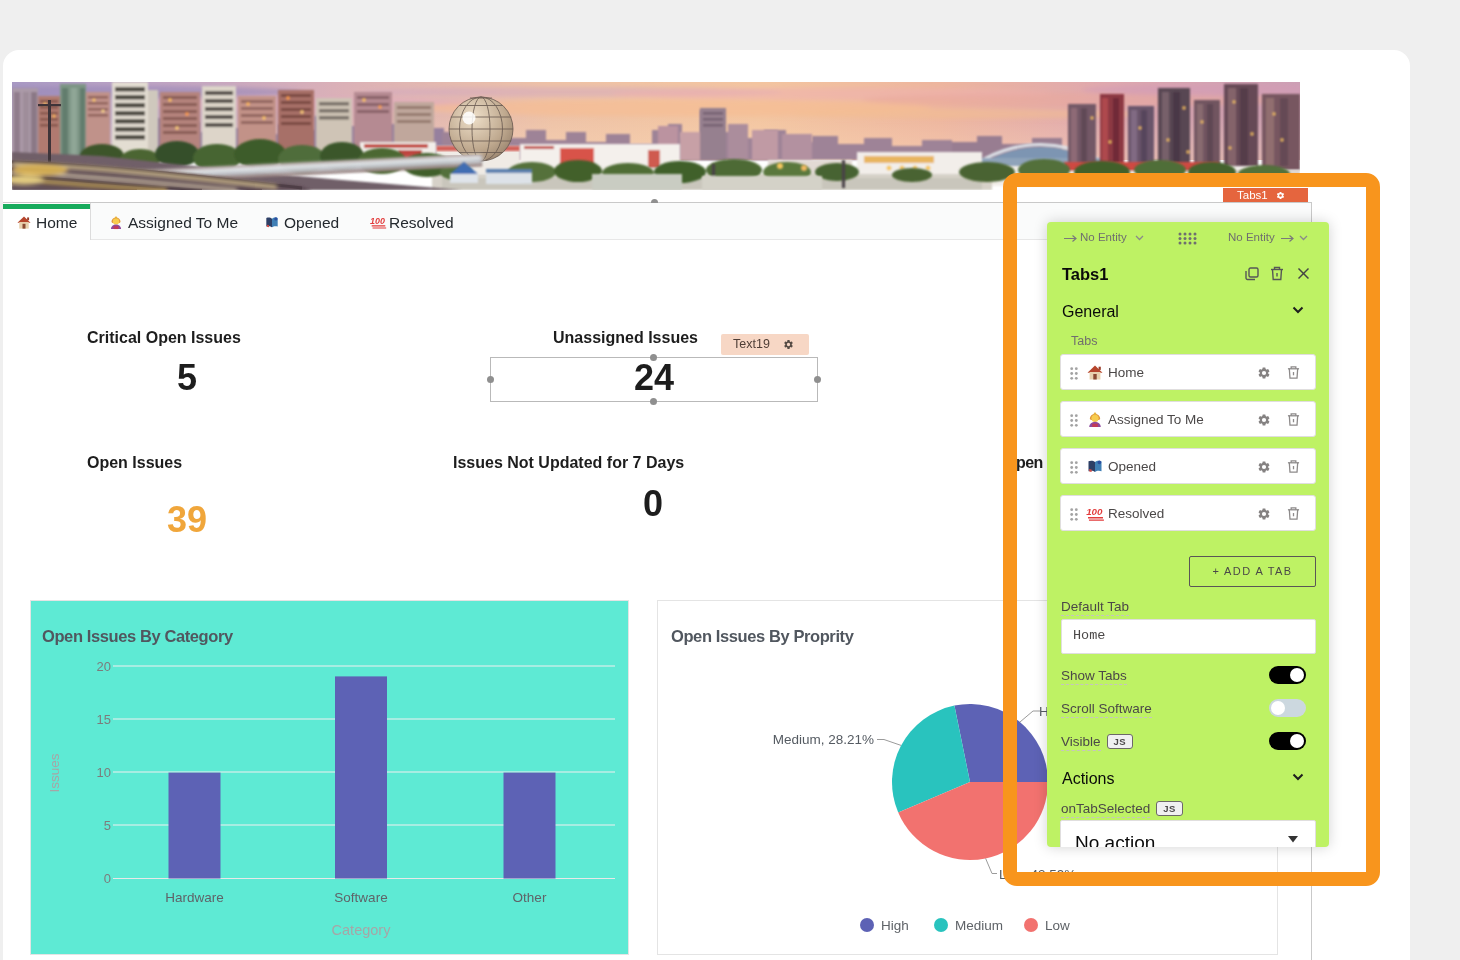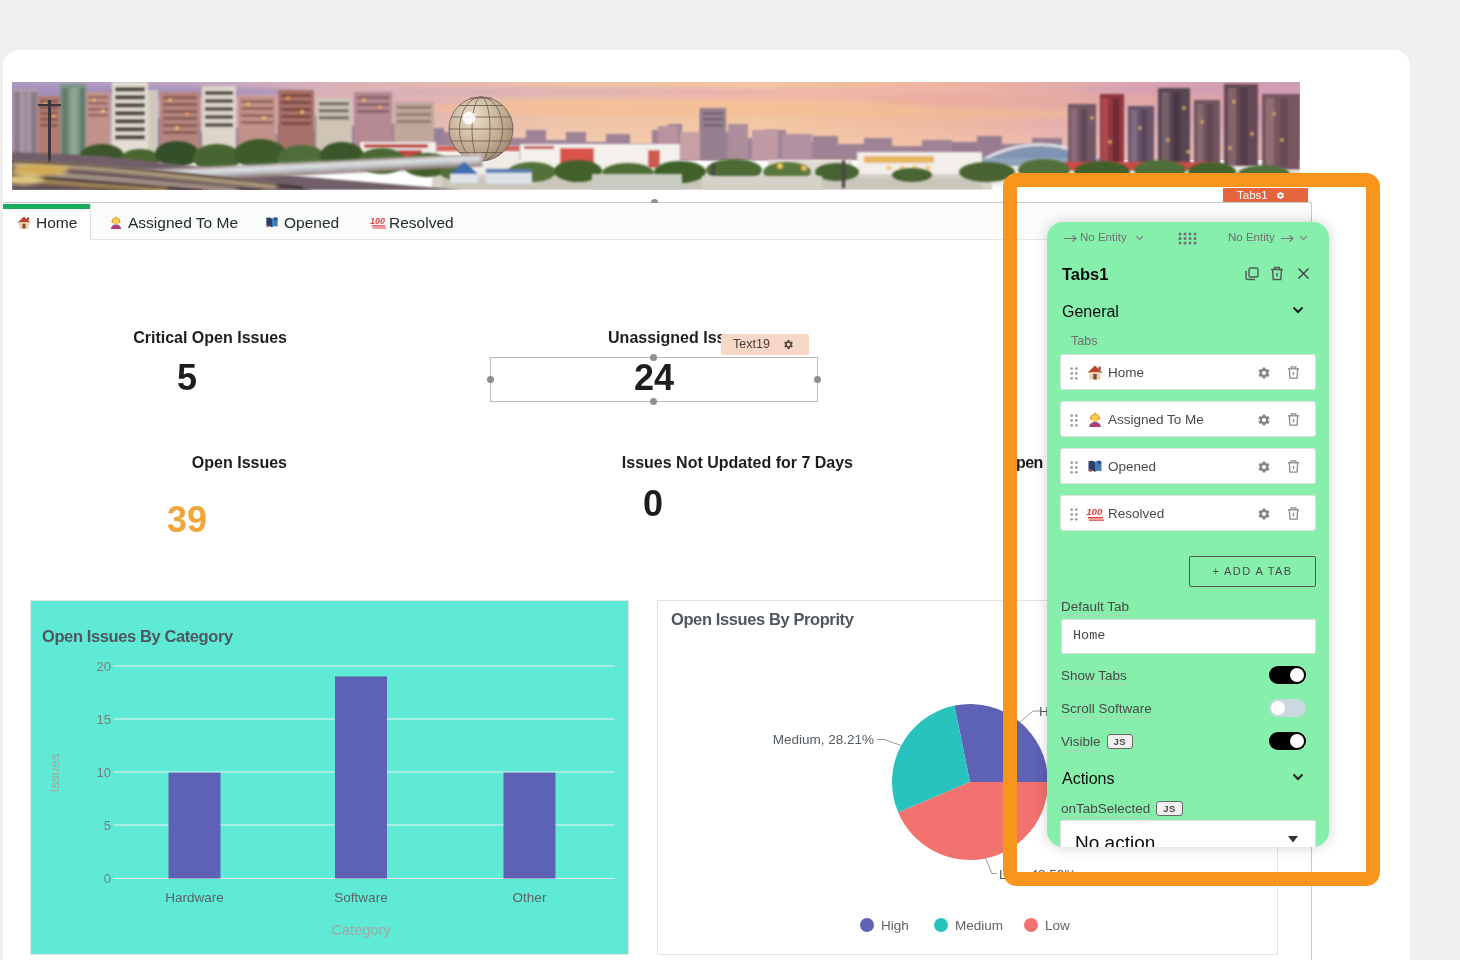--- a/index.html
+++ b/index.html
@@ -1,19 +1,19 @@
 <!DOCTYPE html>
 <html><head>
 <meta charset="utf-8">
 <style>
 *{margin:0;padding:0;box-sizing:border-box}
 html,body{width:1460px;height:960px;overflow:hidden}
 body{position:relative;font-family:"Liberation Sans",sans-serif;background:#efefef}
 .ab{position:absolute}
-.lbl{font-weight:bold;font-size:16px;line-height:16px;color:#1d1d1d;text-align:right}
+.lbl{font-weight:bold;font-size:16px;line-height:16px;color:#1d1d1d;text-align:left}
 .num{font-weight:bold;font-size:36px;line-height:36px;color:#1d1d1d;text-align:center}
 .dot{position:absolute;width:7px;height:7px;border-radius:50%;background:#8f8f8f}
 .ptxt{font-size:13.5px;color:#4b4848}
 .sect{font-size:16px;font-weight:normal;color:#0a0a0a}
 .dash{border-bottom:1px dashed #c6c2c2;padding-bottom:1px}
 .toggle{position:absolute;width:37px;height:18px;border-radius:9px}
 .knob{position:absolute;top:2px;width:14px;height:14px;border-radius:50%;background:#fff}
 .jsbadge{display:inline-block;border:1.5px solid #6c6868;border-radius:3px;background:#f0f0f0;color:#4b4848;font-size:9.5px;font-weight:bold;padding:1px 6px;vertical-align:1px;margin-left:6px;letter-spacing:.5px}
 .rowbox{position:absolute;left:13px;width:256px;height:36px;border:1px solid #e0dede;border-radius:3px;background:#fff}
 .rowbox .nm{position:absolute;left:47px;top:10px;font-size:13.5px;color:#4b4848}
@@ -400,21 +400,21 @@
 <text x="163.5" y="301">Hardware</text>
 <text x="330" y="301">Software</text>
 <text x="498.5" y="301">Other</text>
 </g>
 <text x="330" y="334" font-family="Liberation Sans, sans-serif" font-size="14.5" fill="#a6a6a6" text-anchor="middle">Category</text>
 <text x="28" y="172" font-family="Liberation Sans, sans-serif" font-size="13.5" fill="#a6a6a6" text-anchor="middle" transform="rotate(-90 28 172)">Issues</text>
 </svg>
 </div>
 
 <div class="ab" id="card2" style="left:657px;top:600px;width:621px;height:355px;background:#fff;border:1px solid #e4e4e4">
-<div class="ab" style="left:13px;top:9px;font-size:16.5px;font-weight:bold;color:#51575f;letter-spacing:-0.4px">Open Issues By Proprity</div>
+<div class="ab" style="left:13px;top:26px;font-size:16.5px;font-weight:bold;color:#51575f;letter-spacing:-0.4px">Open Issues By Proprity</div>
 <svg class="ab" style="left:0;top:0" width="597" height="353" viewBox="0 0 597 353">
 <g transform="translate(-658,-601)">
 <path d="M970,782 L1048,782 A78,78 0 0 0 954.4,705.6 Z" fill="#5d62b5"></path>
 <path d="M970,782 L954.4,705.6 A78,78 0 0 0 898.2,812.5 Z" fill="#29c3be"></path>
 <path d="M970,782 L898.2,812.5 A78,78 0 0 0 1048,782 Z" fill="#f2726f"></path>
 <g stroke="#9b9b9b" stroke-width="1" fill="none">
 <path d="M901,745.4 L884,739.5 L877,739.5"></path>
 <path d="M1020,722 L1033,711 L1040,711"></path>
 <path d="M985.6,858.4 L992,873.5 L997,873.5"></path>
 </g>
@@ -434,21 +434,21 @@
 </g>
 </svg>
 </div>
 
 <div class="ab" style="left:1003px;top:173px;width:377px;height:713px;border:14px solid #f8951d;border-radius:14px"></div>
 
 <div class="ab" style="left:1223px;top:188px;width:85px;height:14px;background:#e5653e;color:#fff;font-size:11.5px;line-height:14px"><span style="margin-left:14px">Tabs1</span><svg style="position:absolute;left:53px;top:2.5px" width="9" height="9" viewBox="0 0 24 24">
       <path fill-rule="evenodd" fill="#fff" d="M19.14,12.94a7.43,7.43,0,0,0,.06-.94,7.43,7.43,0,0,0-.06-.94l2.03-1.58a.49.49,0,0,0,.12-.61l-1.92-3.32a.49.49,0,0,0-.59-.22l-2.39.96a7.05,7.05,0,0,0-1.62-.94l-.36-2.54a.48.48,0,0,0-.48-.41H10.07a.48.48,0,0,0-.48.41L9.23,5.35a7.05,7.05,0,0,0-1.62.94L5.22,5.33a.49.49,0,0,0-.59.22L2.71,8.87a.48.48,0,0,0,.12.61l2.03,1.58a7.43,7.43,0,0,0-.06.94,7.43,7.43,0,0,0,.06.94L2.83,14.52a.48.48,0,0,0-.12.61l1.92,3.32c.12.21.37.3.59.22l2.39-.96a7.05,7.05,0,0,0,1.62.94l.36,2.54c.04.24.24.41.48.41h3.84a.48.48,0,0,0,.48-.41l.36-2.54a7.05,7.05,0,0,0,1.62-.94l2.39.96c.22.08.47,0,.59-.22l1.92-3.32a.49.49,0,0,0-.12-.61ZM12,15.6A3.6,3.6,0,1,1,15.6,12,3.6,3.6,0,0,1,12,15.6Z"></path>
     </svg></div>
 
-<div class="ab" id="panel" style="left:1047px;top:222px;width:282px;height:625px;background:#86efac;border-radius:16px;box-shadow:0 0 14px rgba(0,0,0,.18);overflow:hidden">
+<div class="ab" id="panel" style="left:1047px;top:222px;width:282px;height:625px;background:#bef264;border-radius:4px;box-shadow:0 0 14px rgba(0,0,0,.18);overflow:hidden">
 
   <svg class="ab" style="left:17px;top:12px" width="14" height="9" viewBox="0 0 14 9">
       <path d="M0,4.5 H12 M8.5,1.5 L12,4.5 L8.5,7.5" stroke="#7a7a7a" stroke-width="1.2" fill="none"></path>
     </svg>
     <div class="ab" style="left:33px;top:9px;font-size:11.5px;color:#6f6f6f">No Entity</div>
   <svg class="ab" style="left:88px;top:13px" width="9" height="6" viewBox="0 0 9 6">
       <path d="M1,1 L4.5,4.5 L8,1" stroke="#8a8a8a" stroke-width="1.3" fill="none"></path>
     </svg>
   <svg class="ab" style="left:131px;top:10px" width="19" height="13" viewBox="0 0 19 13">
     <g fill="#6f6f6f">

